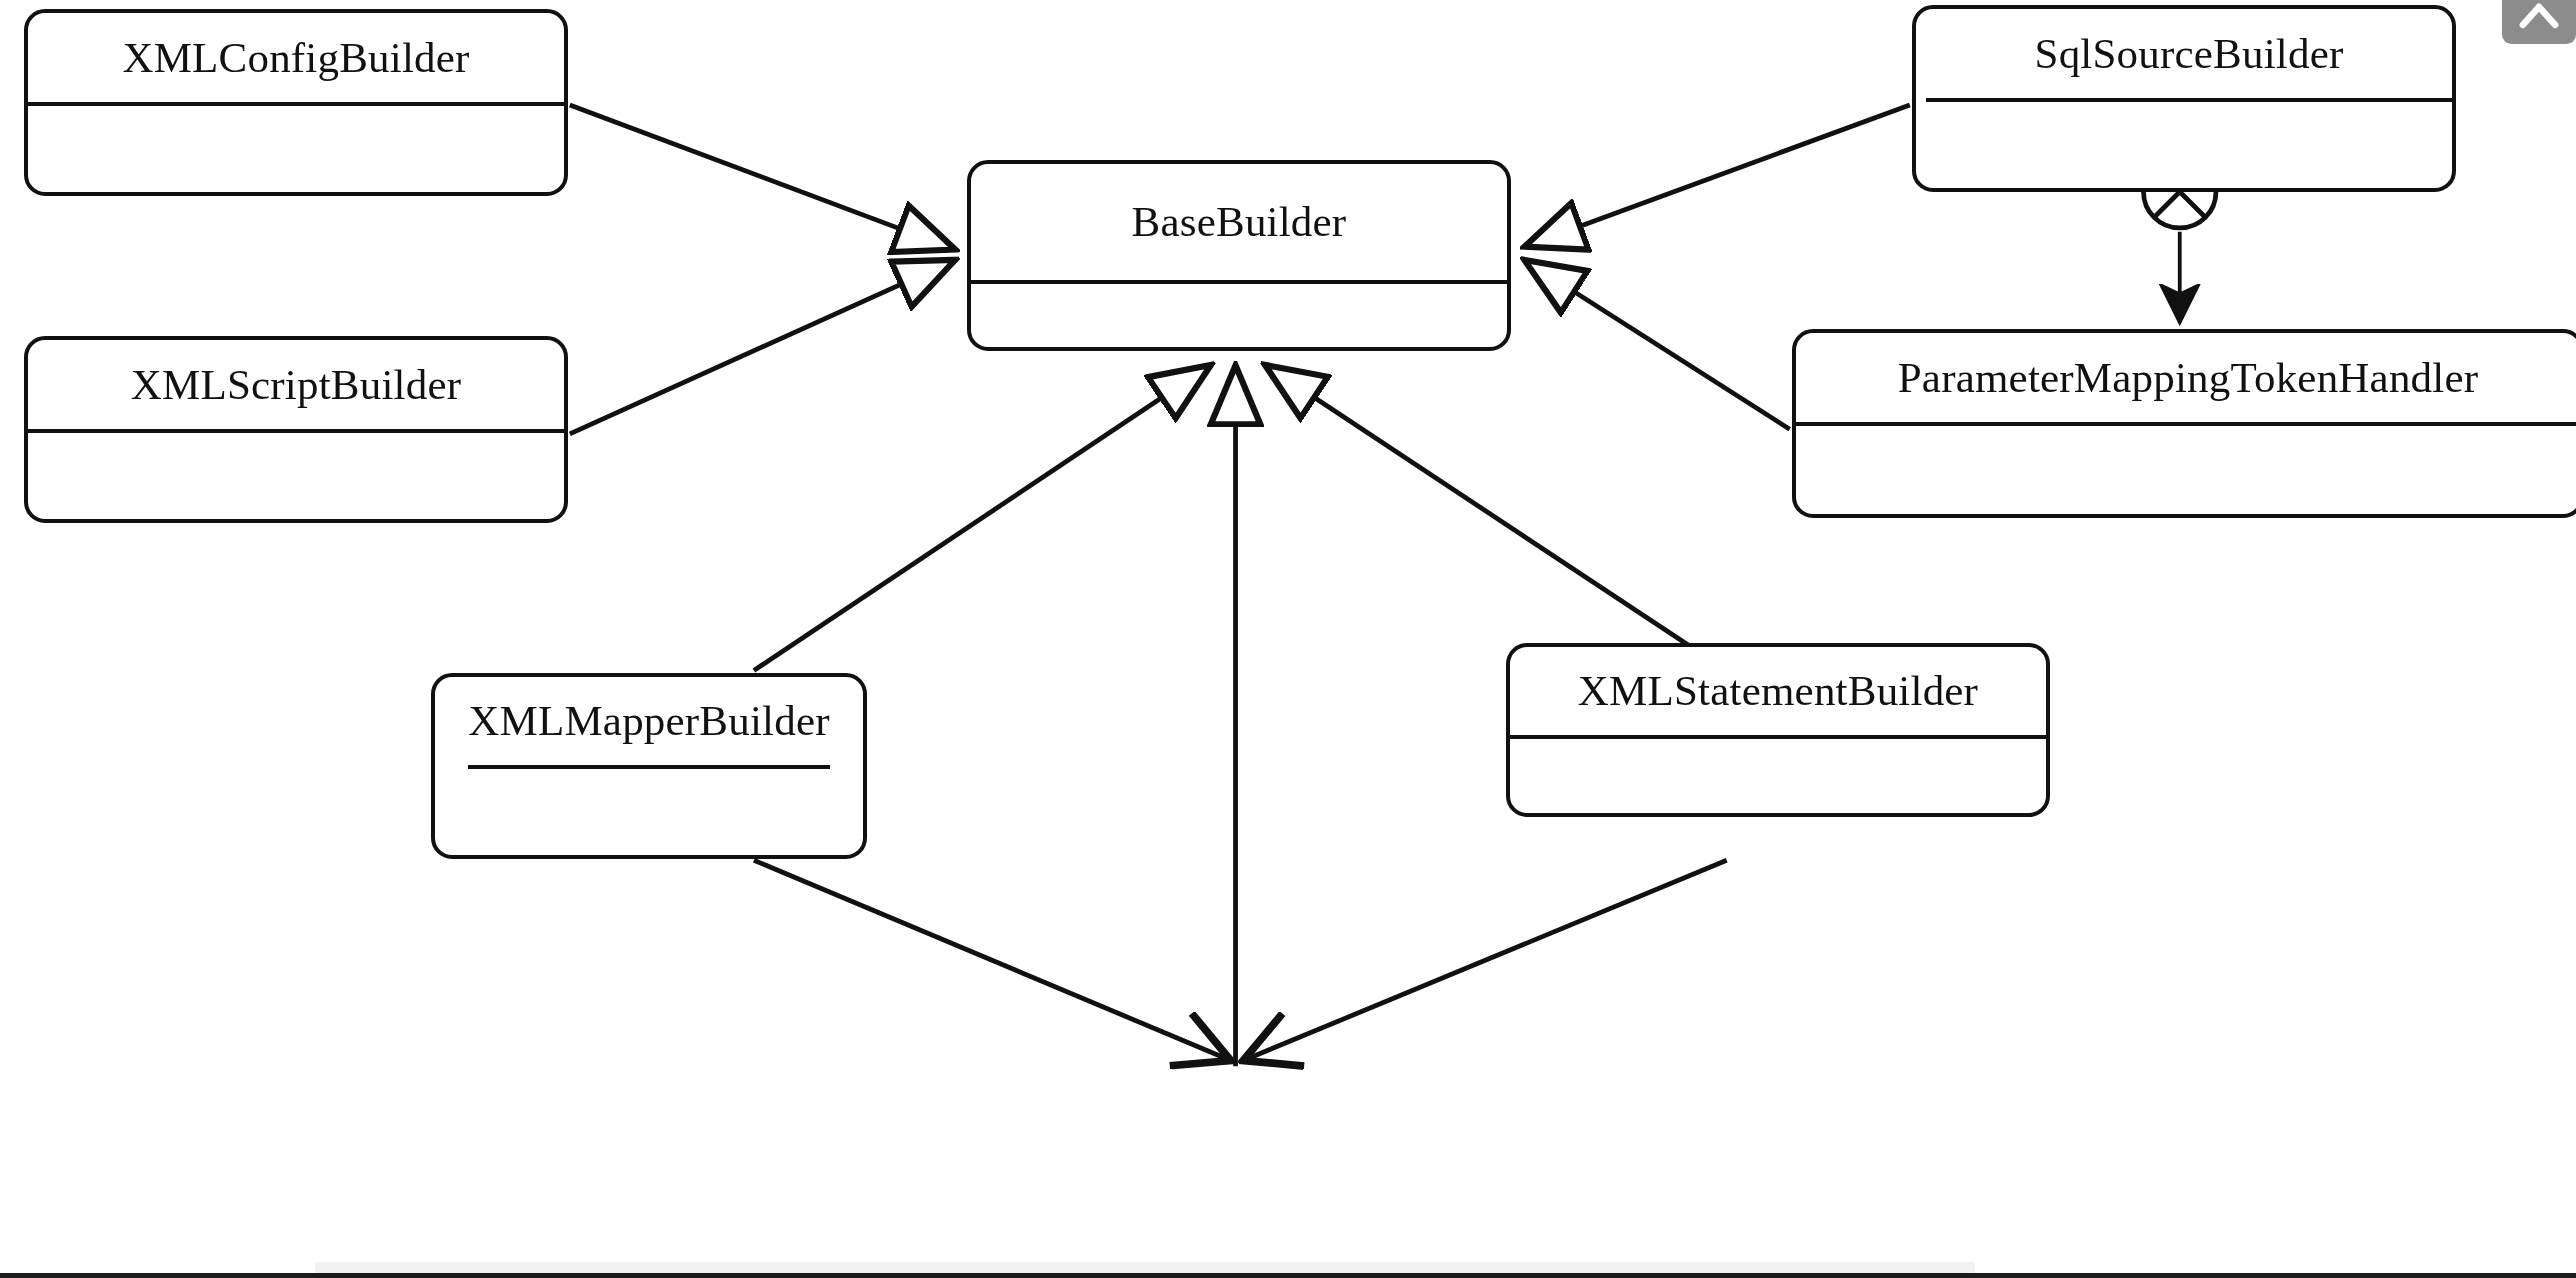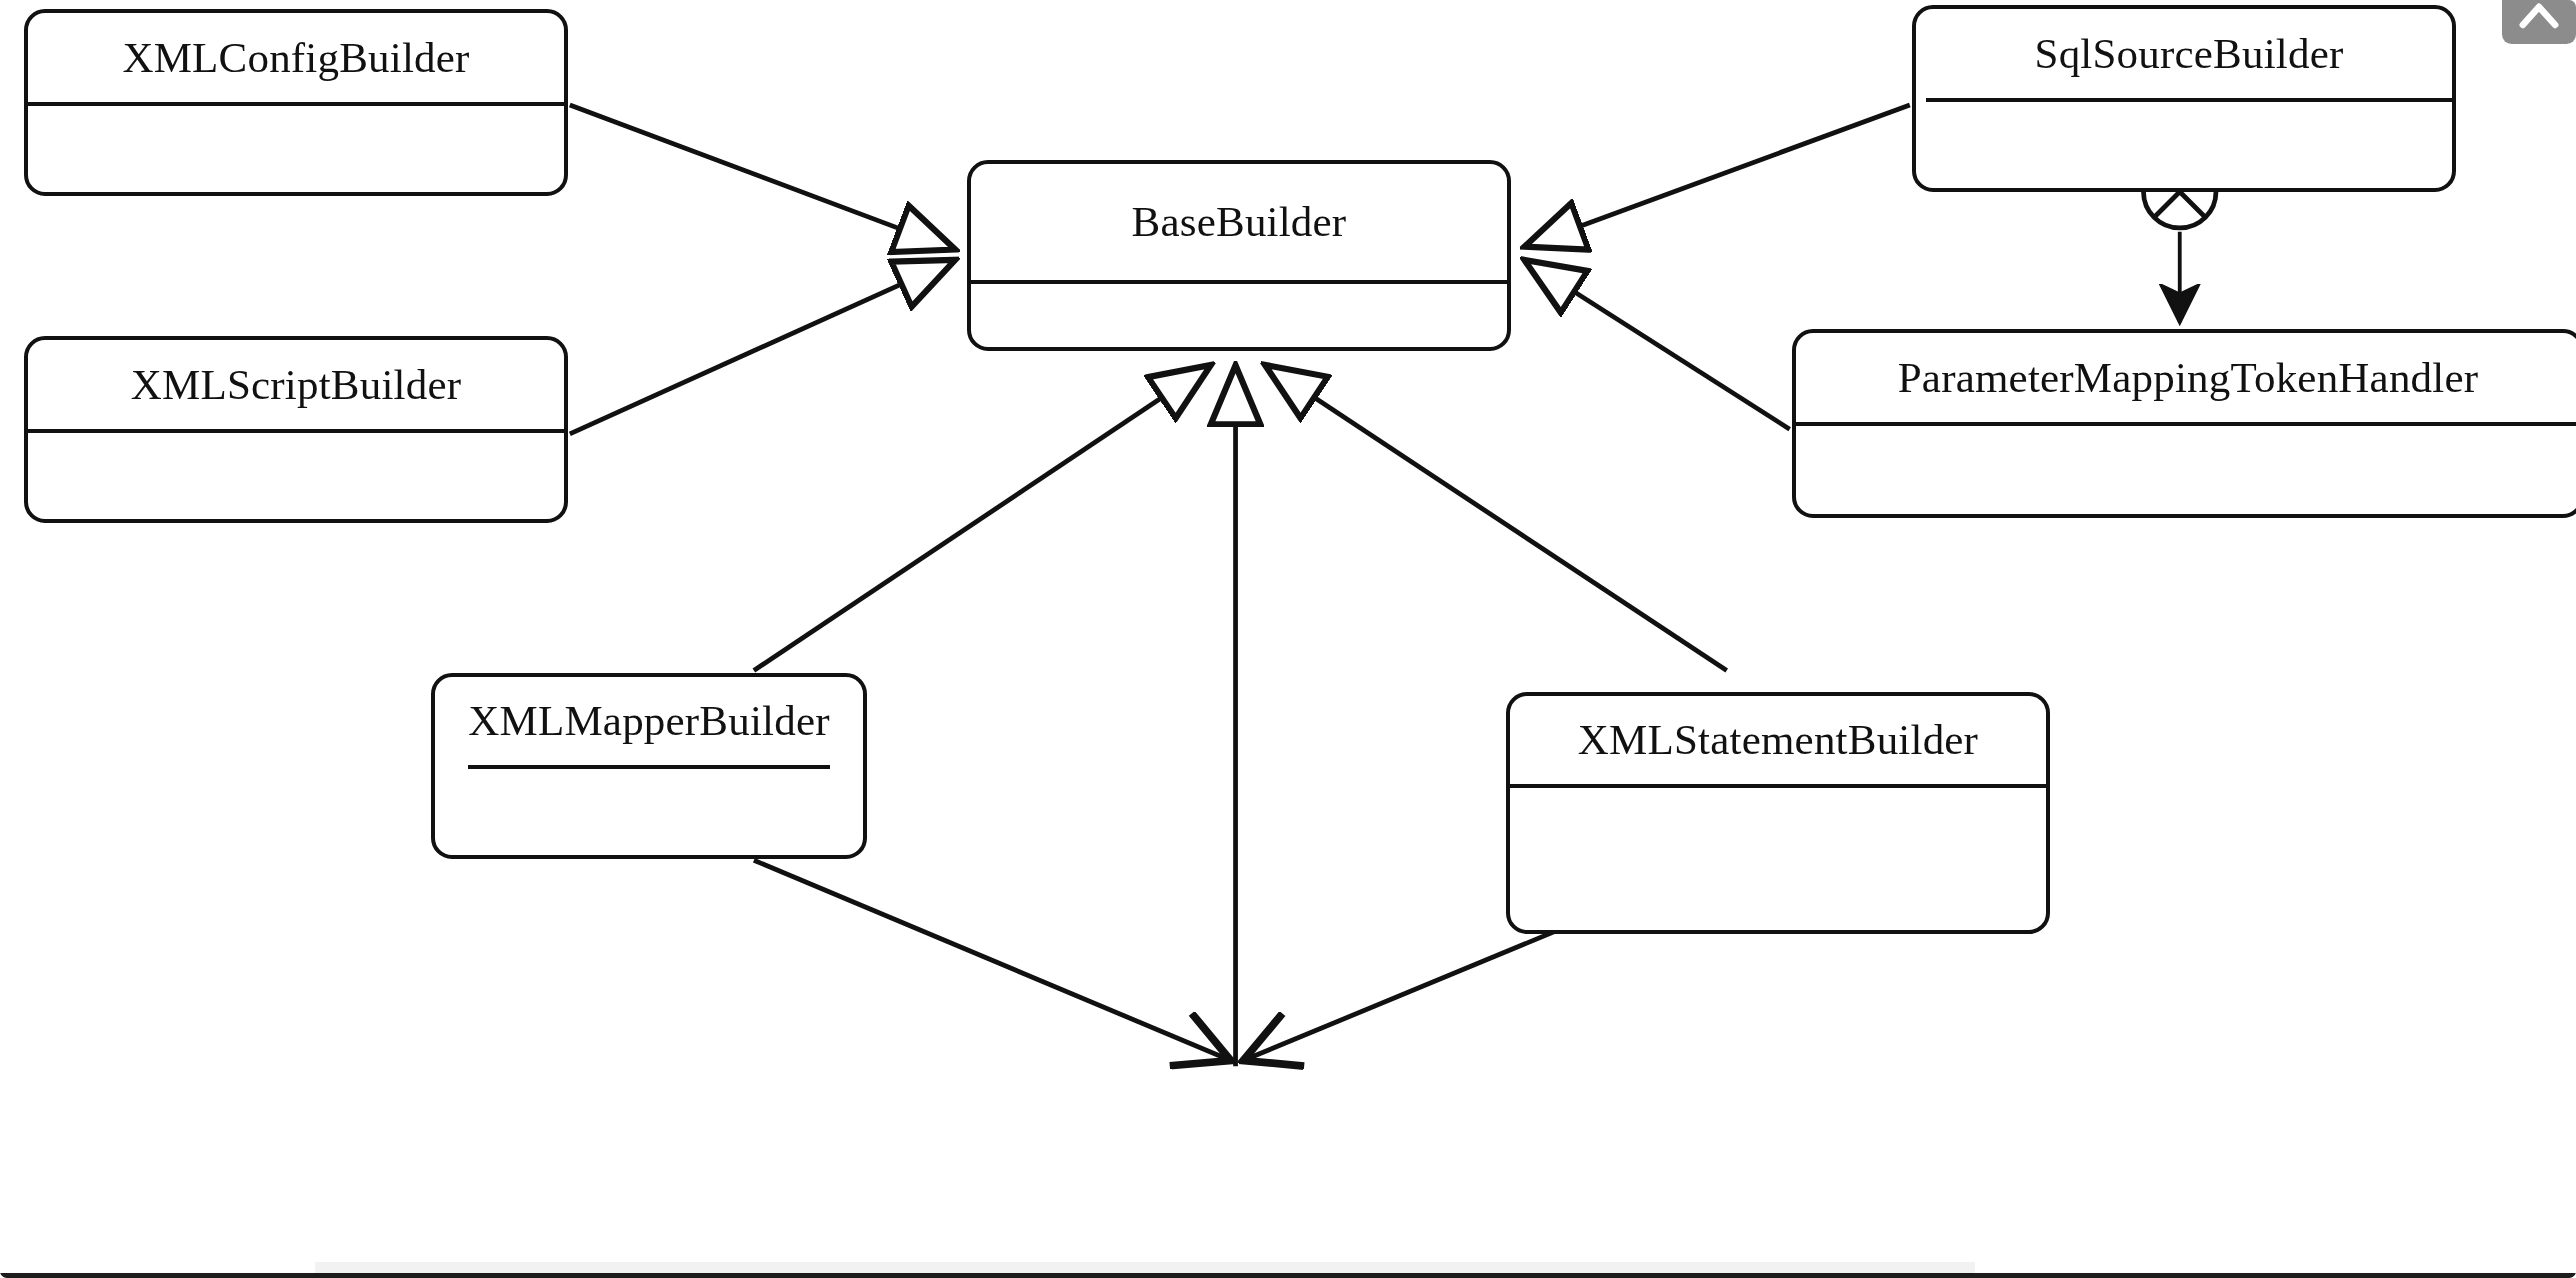--- a/index.html
+++ b/index.html
@@ -8,21 +8,20 @@
     padding: 0;
     background: #ffffff;
   }
   #canvas {
     position: relative;
     width: 2576px;
     height: 1278px;
     background: #ffffff;
     overflow: hidden;
     font-family: "Liberation Serif", "DejaVu Serif", serif;
-    border-radius: 7px;
   }
   #edges {
     position: absolute;
     left: 0;
     top: 0;
     width: 2576px;
     height: 1278px;
     pointer-events: none;
   }
   .uml-class {
@@ -173,21 +172,21 @@
     <div class="uml-attr-compartment"></div>
   </div>
 
   <div class="uml-class" style="left:431px; top:673px; width:436px; height:186px;align-items:center;">
     <div class="uml-name-compartment" style="height:92px;">
       <span class="uml-class-name">XMLMapperBuilder</span>
     </div>
     <div class="uml-attr-compartment"></div>
   </div>
 
-  <div class="uml-class" style="left:1506px; top:692px; width:544px; height:242px;">
+  <div class="uml-class" style="left:1506px; top:643px; width:544px; height:174px;">
     <div class="uml-name-compartment" style="height:92px;">
       <span class="uml-class-name">XMLStatementBuilder</span>
     </div>
     <div class="uml-attr-compartment"></div>
   </div>
 
 
   <button id="scroll-top-button">
     <span>
       <svg width="74" height="61" viewBox="0 0 78 64" xmlns="http://www.w3.org/2000/svg">

